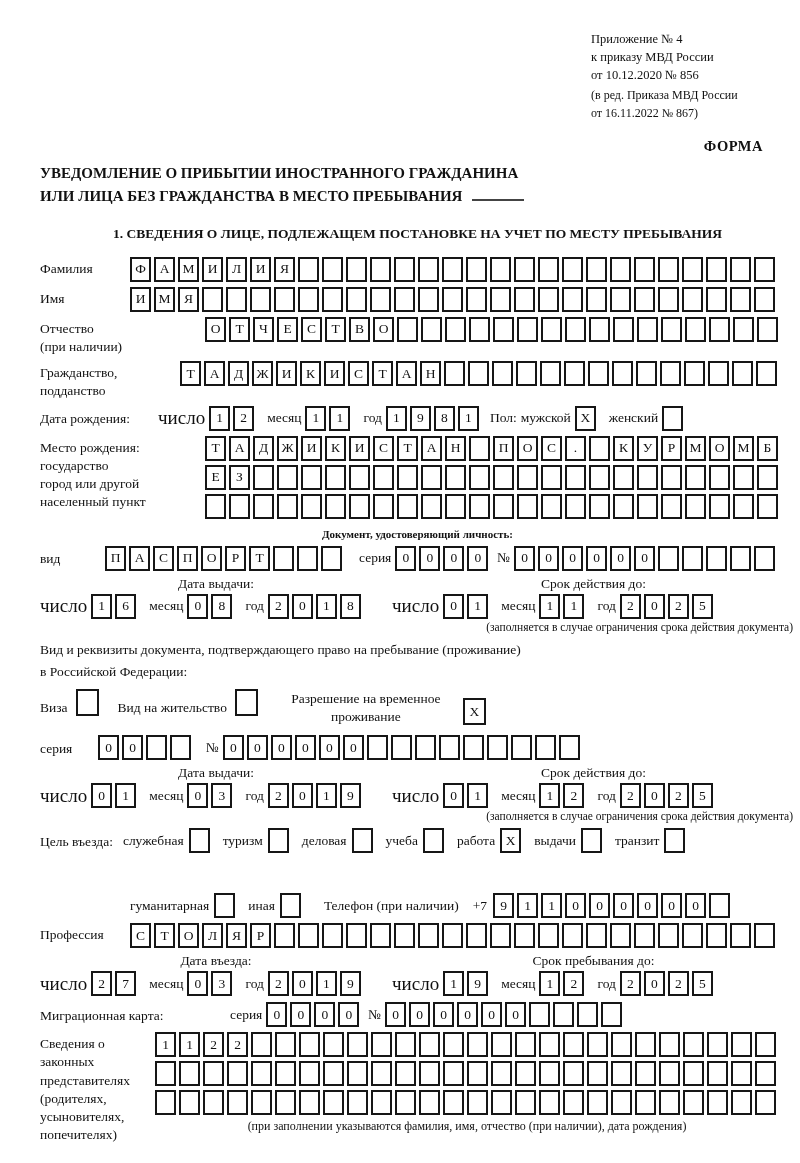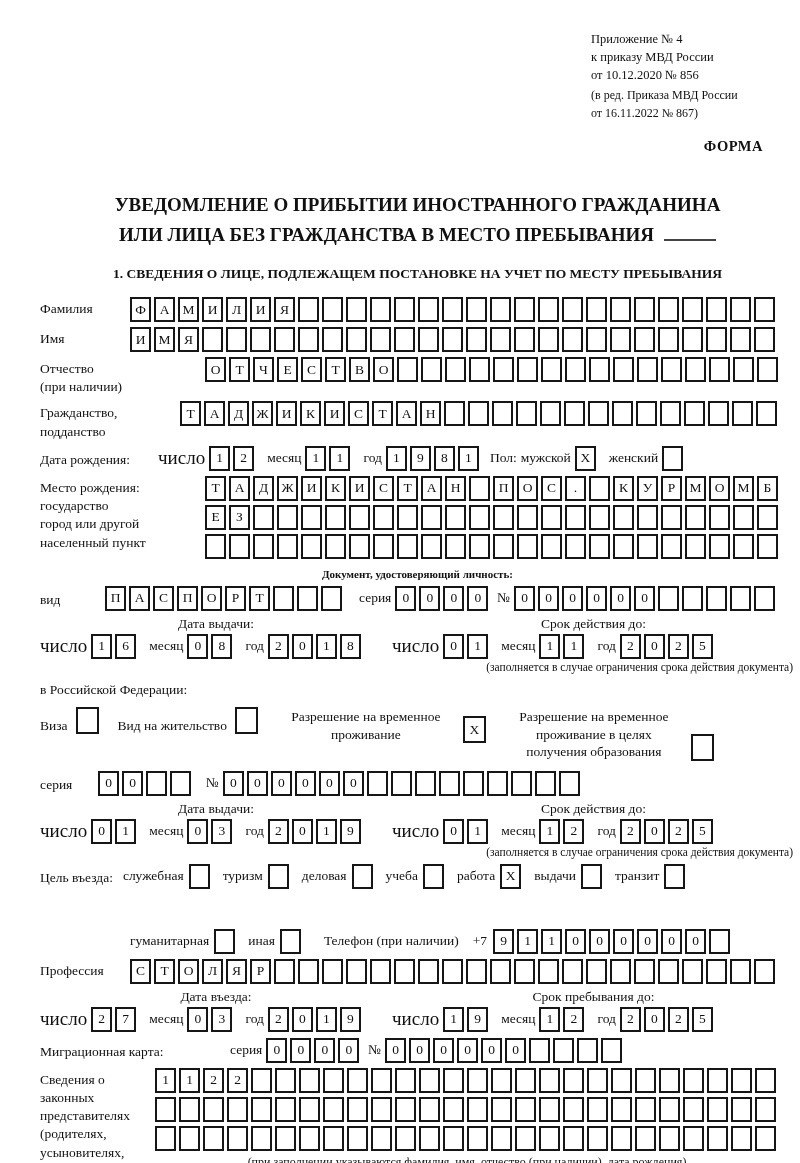--- a/index.html
+++ b/index.html
@@ -5,21 +5,21 @@
   html,body{margin:0;padding:0;}
   body{width:800px;height:1163px;overflow:hidden;background:#ffffff;color:#111;
        font-family:"Liberation Serif","DejaVu Serif",serif;font-size:13px;}
   .page{padding:30px 5px 0 40px;position:relative;}
 
   
   .hdr{width:190px;margin-left:auto;margin-right:14px;font-size:12.5px;line-height:1.45;}
   .hdr-small{font-size:12px;margin-top:3px;}
   .forma{text-align:right;padding-right:32px;font-weight:bold;font-size:14.5px;margin-top:16px;letter-spacing:.5px;}
 
-  .title{text-align:center;font-weight:bold;font-size:19px;margin-top:35px;line-height:1.55;}
+  .title{font-weight:bold;font-size:15px;margin-top:7px;line-height:1.55;}
   .blank{display:inline-block;width:52px;border-bottom:2.5px solid #444;margin-left:10px;}
   .sec-h{font-weight:bold;font-size:13.5px;text-align:center;margin-top:17px;margin-bottom:15px;}
 
   
   .row{display:flex;align-items:flex-start;margin-bottom:5px;}
   .inline-row{align-items:center;}
   .lbl{font-size:13.5px;line-height:1.35;padding-top:3px;flex:0 0 auto;}
   .w65{width:65px}.w90{width:90px}.w115{width:115px}.w140{width:140px}.w165{width:165px}.w190{width:190px}
 
   .cells{display:flex;flex-wrap:nowrap;flex:0 0 auto;}
@@ -412,39 +412,36 @@
             <span class="cell">0</span>
             <span class="cell">2</span>
             <span class="cell">5</span>
           </span>
       </div>
       <div class="note">(заполняется в случае ограничения срока действия документа)</div>
     </div>
   </div>
 
   <div class="intro">
+    <div>Вид и реквизиты документа, подтверждающего право на пребывание (проживание)</div>
     <div>в Российской Федерации:</div>
   </div>
 
   <div class="opts-row">
     <div class="opt">
       <span class="olbl">Виза</span>
       <span class="cell chk-lg"></span>
     </div>
     <div class="opt">
       <span class="olbl">Вид на жительство</span>
       <span class="cell chk-lg"></span>
     </div>
     <div class="opt">
       <span class="olbl w175c">Разрешение на временное проживание</span>
       <span class="cell chk-lg">X</span>
-    </div>
-    <div class="opt" style="margin-right:0">
-      <span class="olbl w175c">Разрешение на временное проживание в целях получения образования</span>
-      <span class="cell chk-lg"></span>
     </div>
   </div>
 
   <div class="row inline-row">
     <span class="lbl" style="width:58px">серия</span>
     <span class="cells">
         <span class="cell">0</span>
         <span class="cell">0</span>
         <span class="cell"></span>
         <span class="cell"></span>

